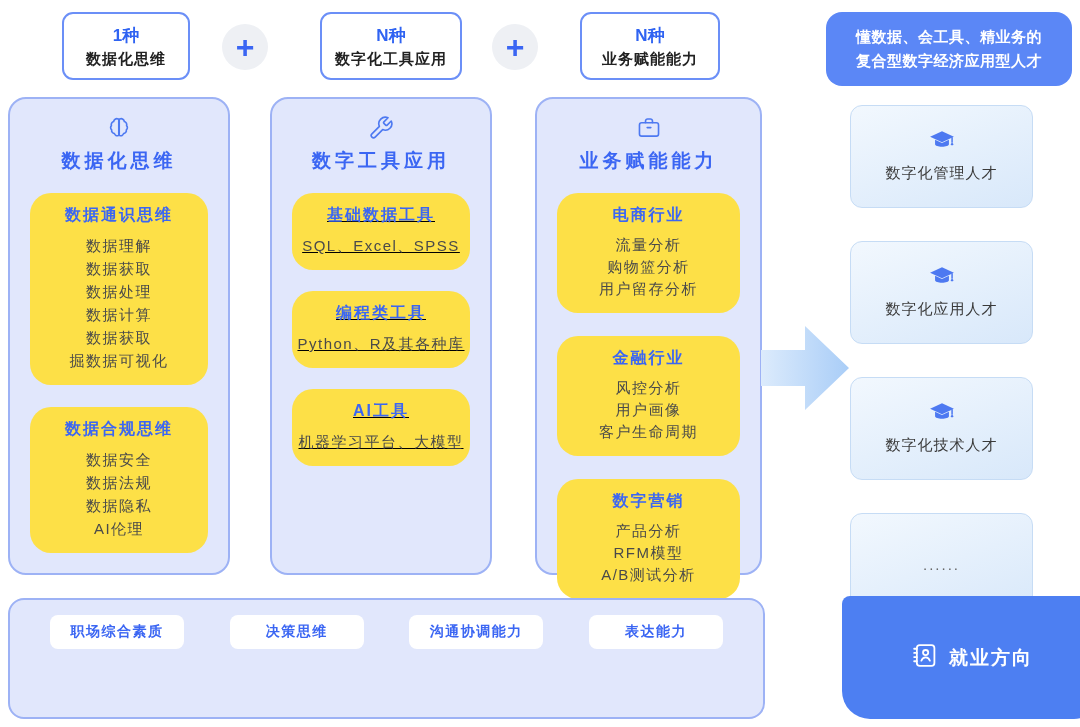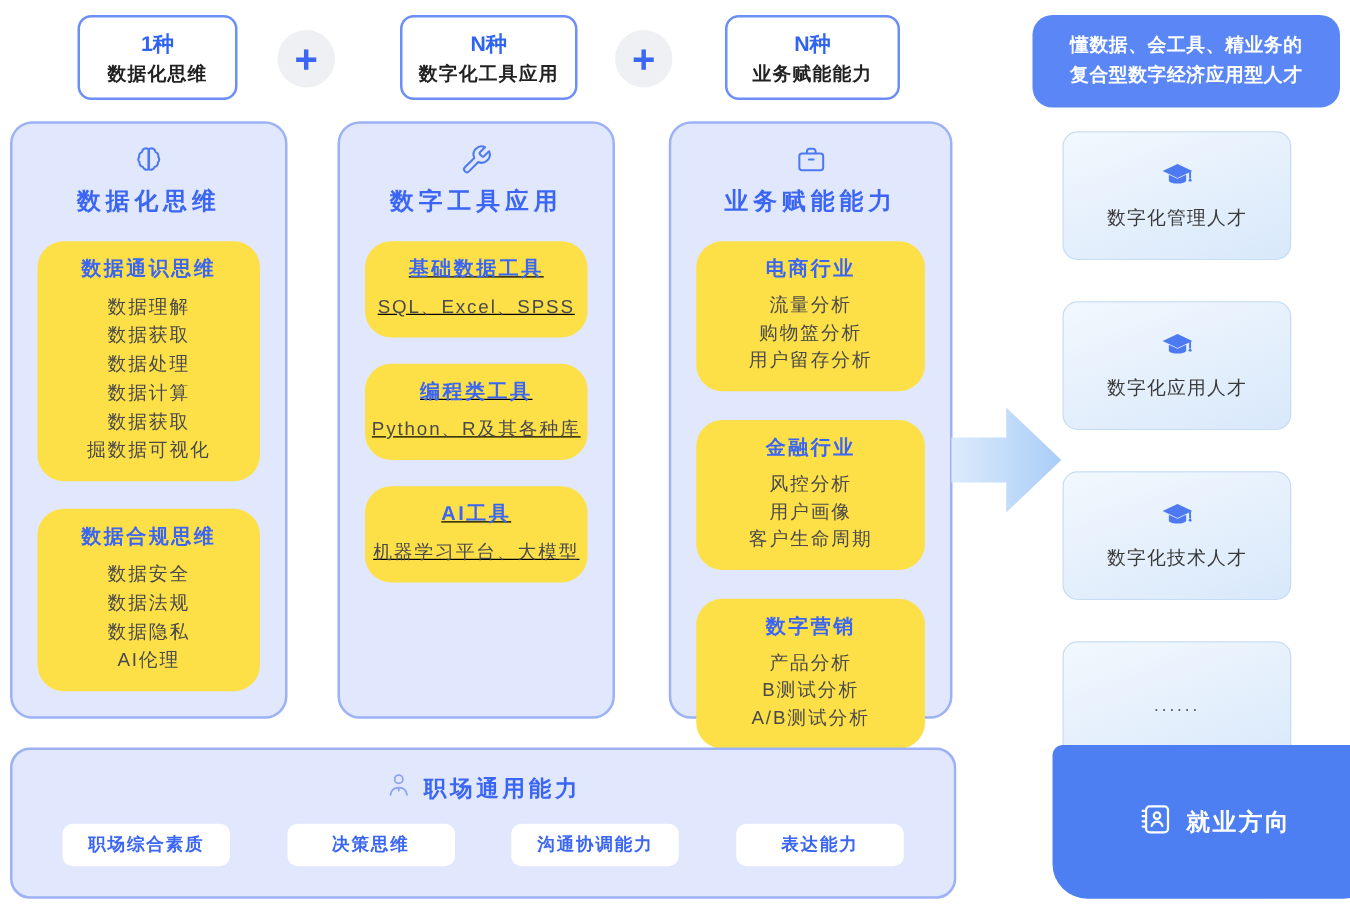--- a/index.html
+++ b/index.html
@@ -192,21 +192,21 @@
         <div class="card-items">
           <div class="item">风控分析</div>
           <div class="item">用户画像</div>
           <div class="item">客户生命周期</div>
         </div>
       </div>
       <div class="card">
         <div class="card-title">数字营销</div>
         <div class="card-items">
           <div class="item">产品分析</div>
-          <div class="item">B测试分析</div>
+          <div class="item">RFM模型</div>
           <div class="item">A/B测试分析</div>
         </div>
       </div>
     </div>
   </section>
 
   <svg class="arrow" width="90" height="108" viewBox="0 0 90 108">
     <defs>
       <linearGradient id="ag" x1="0" y1="0" x2="1" y2="0">
         <stop offset="0" stop-color="#dcebfc"></stop>
@@ -249,30 +249,20 @@
         </svg>
       </span>
       <div class="talent-label">数字化技术人才</div>
     </div>
     <div class="talent talent-more">
       <div class="talent-label">......</div>
     </div>
   </div>
 
   <div class="general">
-    <div class="g-head">
-      <span>
-        <svg width="22" height="22" viewBox="0 0 24 24" fill="none" stroke="#8aa3f3" stroke-width="1.5" stroke-linecap="round" stroke-linejoin="round">
-          <circle cx="12" cy="7" r="3.6"></circle>
-          <path d="M4.8 20.6c.6-4 3.5-6.3 7.2-6.3s6.6 2.3 7.2 6.3"></path>
-          <path d="M12 14.3l-1 1.6 1 2.7 1-2.7z" fill="#8aa3f3" stroke="none"></path>
-        </svg>
-      </span>
-      <span class="g-title">职场通用能力</span>
-    </div>
     <div class="g-pills">
       <div class="pill">职场综合素质</div>
       <div class="pill">决策思维</div>
       <div class="pill">沟通协调能力</div>
       <div class="pill">表达能力</div>
     </div>
   </div>
 
   <div class="employment">
     <span>

